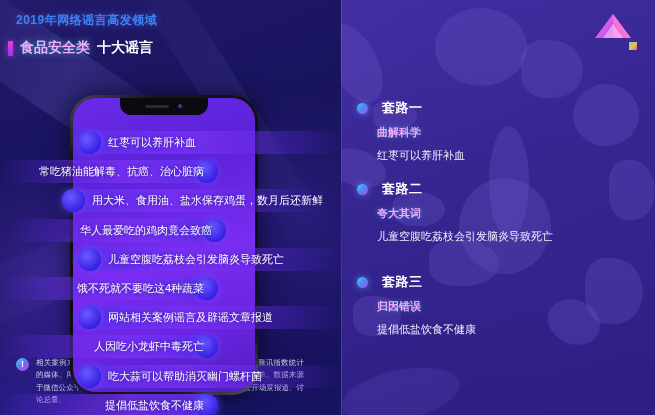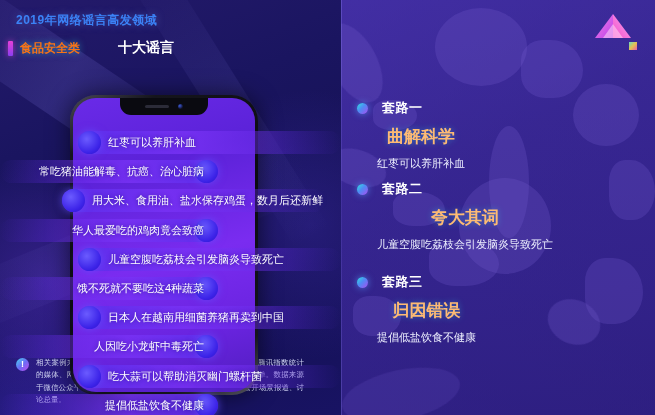--- a/index.html
+++ b/index.html
@@ -71,30 +71,29 @@
     padding-left: 1px;
   }
   #subtitle-mark {
     width: 5px; height: 15px;
     background: linear-gradient(180deg, #e840d8, #8b3ef0);
     border-radius: 1px;
     margin-left: -9px;
     box-shadow: 0 0 6px rgba(230,70,220,.7);
   }
   #subtitle-cat {
-    font-size: 12px;
-    font-weight: bold;
-    color: #f97316;
+    font-size: 14px;
+    font-weight: bold;
+    color: #f0abfc;
     text-shadow: 0 0 7px rgba(46,232,232,.55);
   }
   #subtitle-rest {
     font-size: 14px;
     font-weight: bold;
     color: #ffffff;
-    margin-left: 31px;
   }
 
   
   #phone {
     position: absolute;
     left: 70px; top: 95px;
     width: 188px; height: 300px;
     border-radius: 26px;
     background: linear-gradient(145deg, #4a4a56 0%, #15151c 14%, #0b0b11 50%, #15151c 86%, #55555f 100%);
     padding: 3px;
@@ -247,25 +246,24 @@
     flex: none;
   }
   .sec-title {
     font-size: 13px;
     font-weight: bold;
     color: #ffffff;
     letter-spacing: .5px;
   }
   .sec-sub {
     margin: 8px 0 0 20px;
-    font-size: 17px;
-    color: #fdba74;
+    font-size: 11px;
+    color: #f0abfc;
     font-weight: bold;
     text-shadow: 0 0 6px rgba(46,224,240,.4);
-    text-align: center;
   }
   .sec-example {
     margin: 8px 0 0 20px;
     font-size: 11px;
     color: #eef0ff;
   }
 
   
   #footnote {
     position: absolute;
@@ -340,39 +338,39 @@
       <div class="rumor-row left" style="left: 0px; width: 218px; top: 160.2px;">
         <div class="bar"></div>
         <div class="dot"></div>
         <div class="txt">常吃猪油能解毒、抗癌、治心脏病</div>
       </div>
       <div class="rumor-row right" style="left: 62px; width: 263px; top: 189.4px;">
         <div class="bar"></div>
         <div class="dot"></div>
         <div class="txt">用大米、食用油、盐水保存鸡蛋，数月后还新鲜</div>
       </div>
-      <div class="rumor-row left" style="left: 0px; width: 218px; top: 218.6px;">
+      <div class="rumor-row left" style="left: 8px; width: 218px; top: 218.6px;">
         <div class="bar"></div>
         <div class="dot"></div>
         <div class="txt">华人最爱吃的鸡肉竟会致癌</div>
       </div>
       <div class="rumor-row right" style="left: 78px; width: 263px; top: 247.8px;">
         <div class="bar"></div>
         <div class="dot"></div>
         <div class="txt">儿童空腹吃荔枝会引发脑炎导致死亡</div>
       </div>
       <div class="rumor-row left" style="left: 0px; width: 218px; top: 277px;">
         <div class="bar"></div>
         <div class="dot"></div>
         <div class="txt">饿不死就不要吃这4种蔬菜</div>
       </div>
       <div class="rumor-row right" style="left: 78px; width: 263px; top: 306.2px;">
         <div class="bar"></div>
         <div class="dot"></div>
-        <div class="txt">日本人在越南用细菌养猪再卖到中国</div>
+        <div class="txt">网站相关案例谣言及辟谣文章报道</div>
       </div>
       <div class="rumor-row right" style="left: 78px; width: 263px; top: 364.6px;">
         <div class="bar"></div>
         <div class="dot"></div>
         <div class="txt">吃大蒜可以帮助消灭幽门螺杆菌</div>
       </div>
       <div class="rumor-row left" style="left: 0px; width: 218px; top: 335.4px;">
         <div class="bar"></div>
         <div class="dot"></div>
         <div class="txt">人因吃小龙虾中毒死亡</div>

